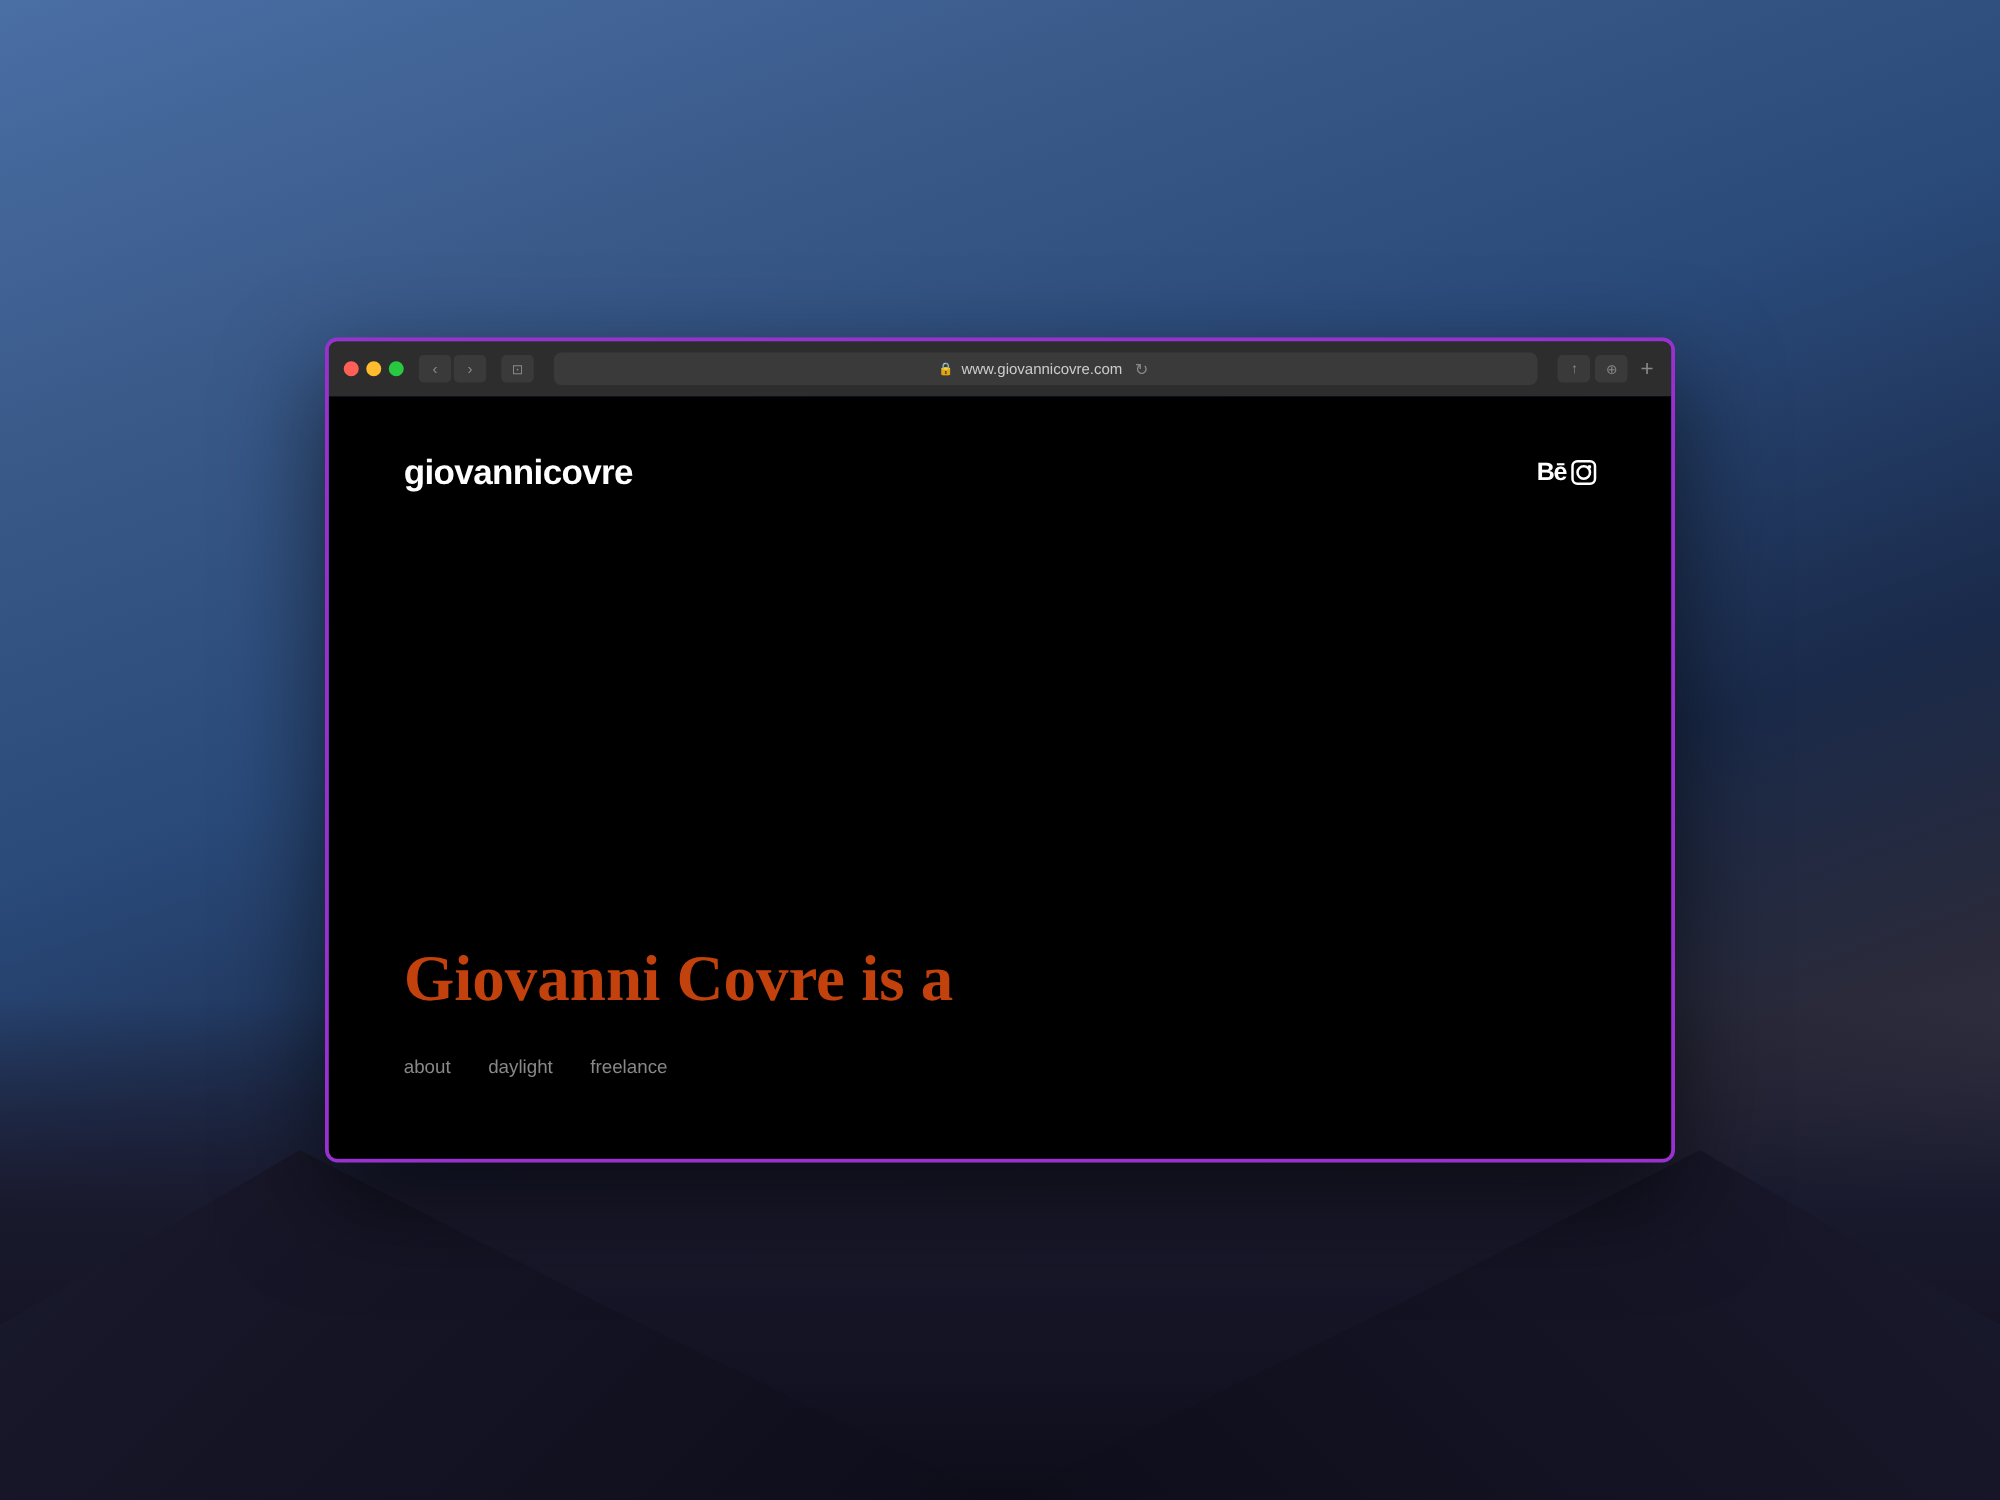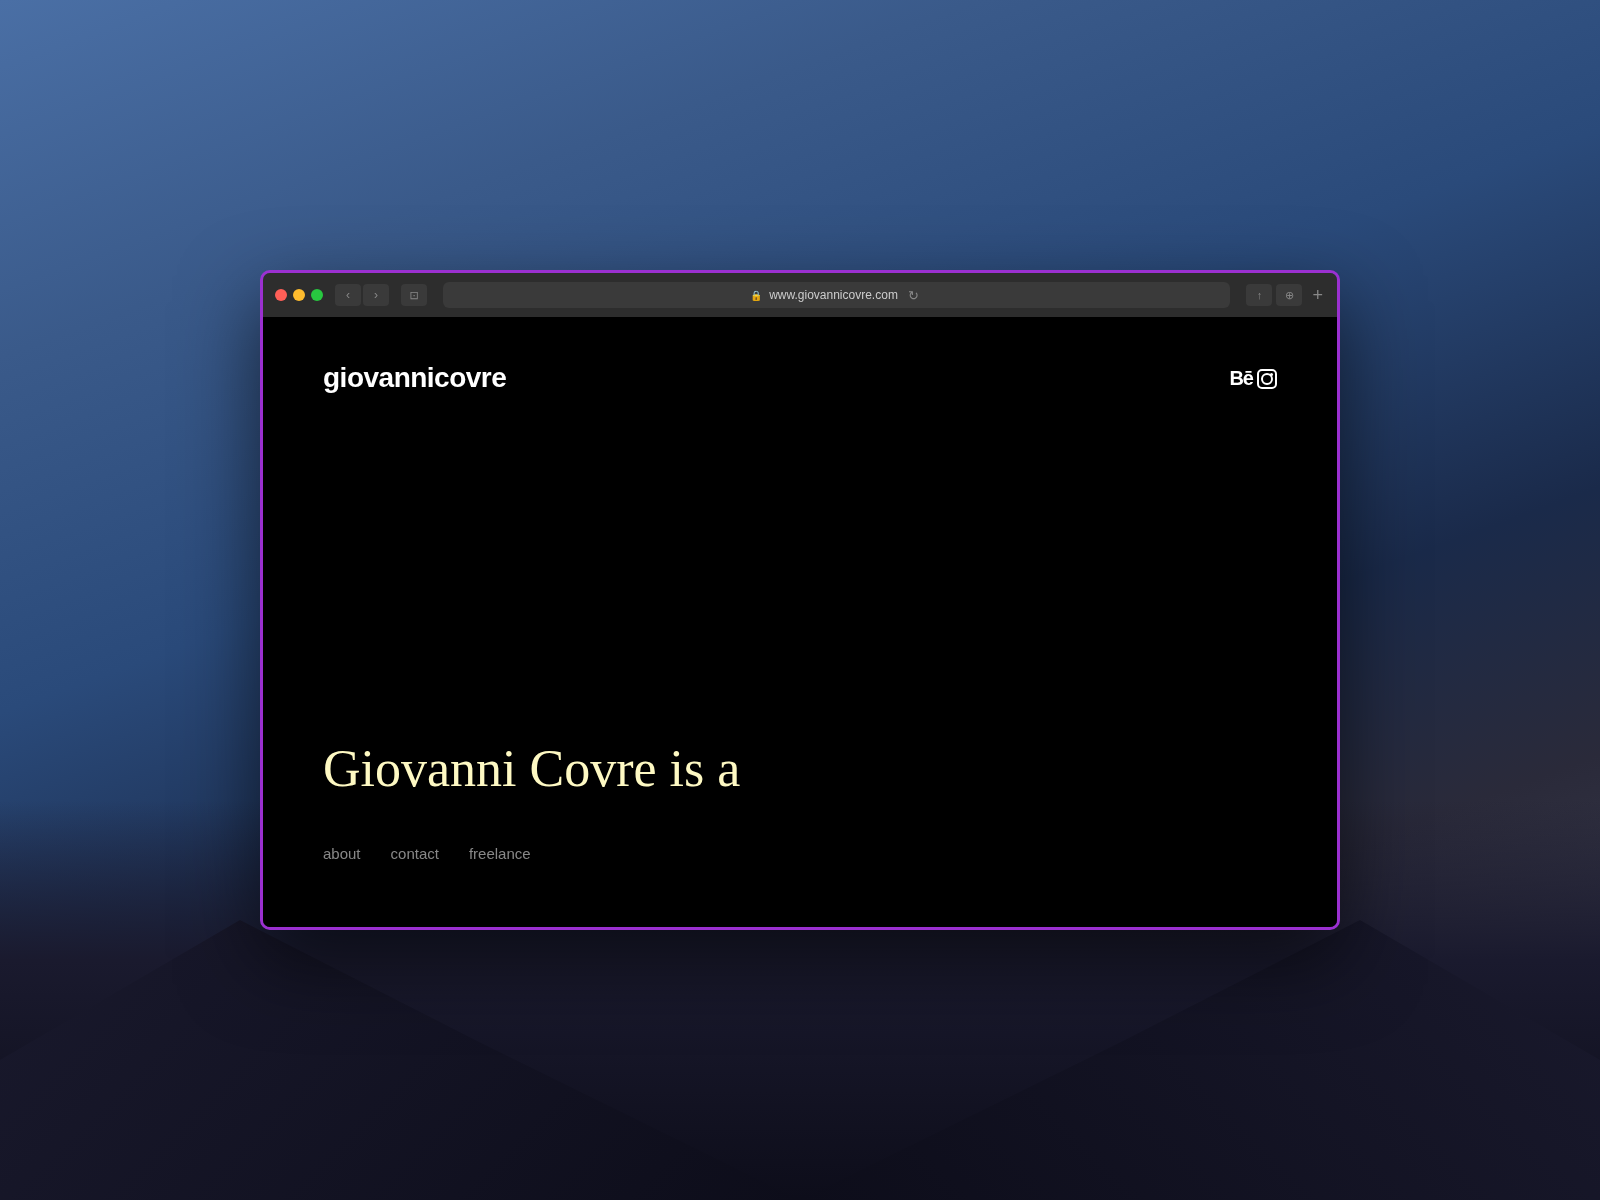--- a/index.html
+++ b/index.html
@@ -229,33 +229,32 @@
 
     .site-main {
       flex: 1;
       display: flex;
       flex-direction: column;
       justify-content: flex-end;
       padding-bottom: 20px;
     }
 
     .hero-text {
-      color: #fef9c3;
+      color: #c2410c;
       font-family: Georgia, 'Times New Roman', serif;
       font-size: 52px;
-      font-weight: 400;
+      font-weight: 700;
       line-height: 1.2;
       margin-bottom: 30px;
       max-width: 600px;
     }
 
     .site-nav {
       display: flex;
       gap: 30px;
-      margin-top: 15px;
     }
 
     .site-nav a {
       color: #888888;
       font-family: -apple-system, BlinkMacSystemFont, 'Helvetica Neue', sans-serif;
       font-size: 15px;
       text-decoration: none;
       cursor: pointer;
       font-weight: 400;
     }
@@ -360,19 +359,19 @@
       </div>
     </header>
 
     <main class="site-main">
       <h1 class="hero-text">
         <span>Giovanni Covre is a</span><br>
       </h1>
 
       <nav class="site-nav">
         <a>about</a>
-        <a>contact</a>
+        <a>daylight</a>
         <a>freelance</a>
       </nav>
     </main>
 
   </div>
 </div>
 
 </body></html>

